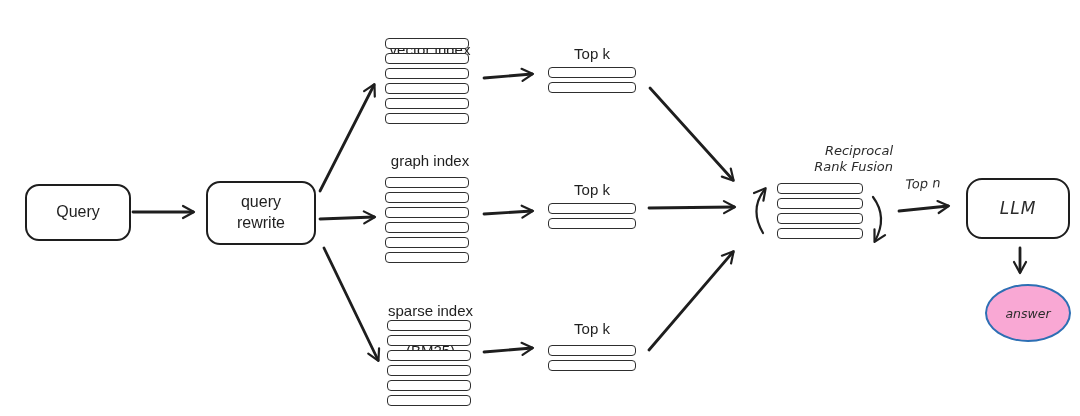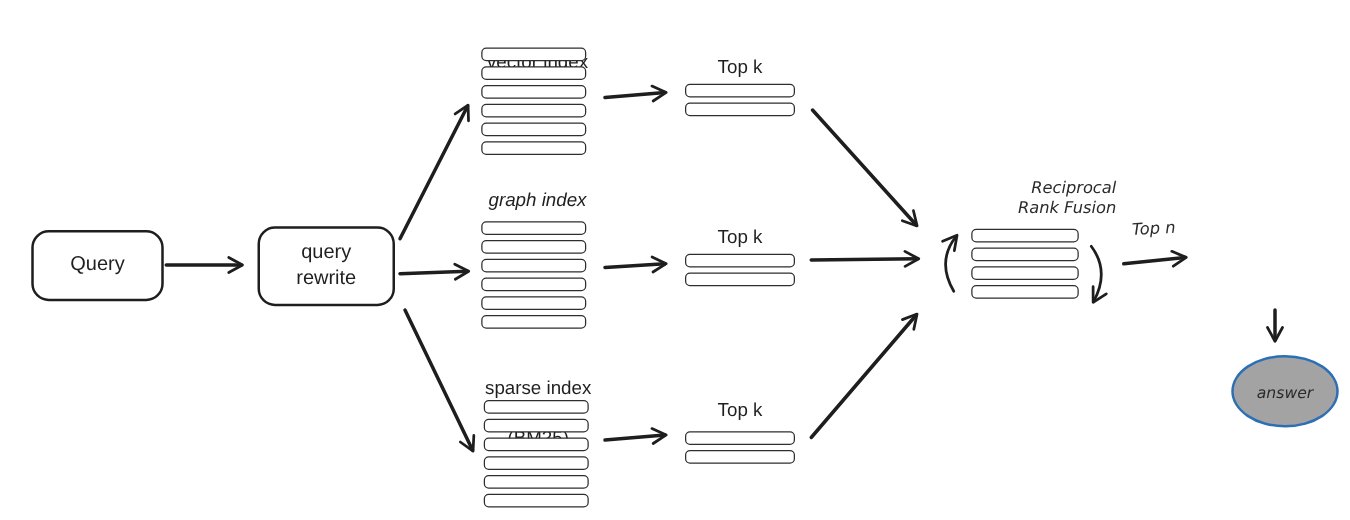--- a/index.html
+++ b/index.html
@@ -63,21 +63,21 @@
   .stack-rrf    { left: 777px; top: 183px; width: 86px; }
 
   
   .lbl {
     position: absolute;
     font-size: 15px;
     color: #1f1f1f;
     white-space: pre-line;
   }
   .lbl-vector  { left: 375px; top: 10px;  width: 110px; text-align: center; margin-top: 31px; }
-  .lbl-graph   { left: 380px; top: 152px; width: 100px; text-align: center; font-style: italic; }
+  .lbl-graph   { left: 380px; top: 152px; width: 100px; text-align: center; }
   .lbl-sparse  { left: 388px; top: 281px; text-align: center; line-height: 20px; }
   .lbl-topk-1  { left: 546px; top: 45px;  width: 92px; text-align: center; }
   .lbl-topk-2  { left: 546px; top: 181px; width: 92px; text-align: center; }
   .lbl-topk-3  { left: 546px; top: 320px; width: 92px; text-align: center; }
 
   
   .hand {
     font-family: "DejaVu Sans", sans-serif;
     font-style: italic;
     color: #2b2b2b;
@@ -87,21 +87,21 @@
   .lbl-topn { left: 898px; top: 176px; width: 50px;  font-size: 13px; text-align: center; transform: rotate(-3deg); }
   .llm-text { font-size: 17px; letter-spacing: 1px; }
 
   
   .answer-ellipse {
     position: absolute;
     left: 985px; top: 284px;
     width: 86px; height: 58px;
     border: 2.2px solid #2d6fb4;
     border-radius: 50%;
-    background: #a3a3a3;
+    background: #f9a8d4;
     display: flex;
     align-items: center;
     justify-content: center;
     color: #2d6fb4;
     font-size: 12.5px;
   }
 </style>
 </head>
 <body>
 
@@ -195,18 +195,21 @@
 Rank Fusion</div>
   <div class="stack stack-rrf">
       <div class="bar"></div>
       <div class="bar"></div>
       <div class="bar"></div>
       <div class="bar"></div>
     </div>
 
   <div class="lbl hand lbl-topn">Top n</div>
 
+  <div class="node-box llm-box">
+    <span class="hand llm-text">LLM</span>
+  </div>
 
   <div class="answer-ellipse">
     <span class="hand">answer</span>
   </div>
 
 </div>
 
 </body></html>

